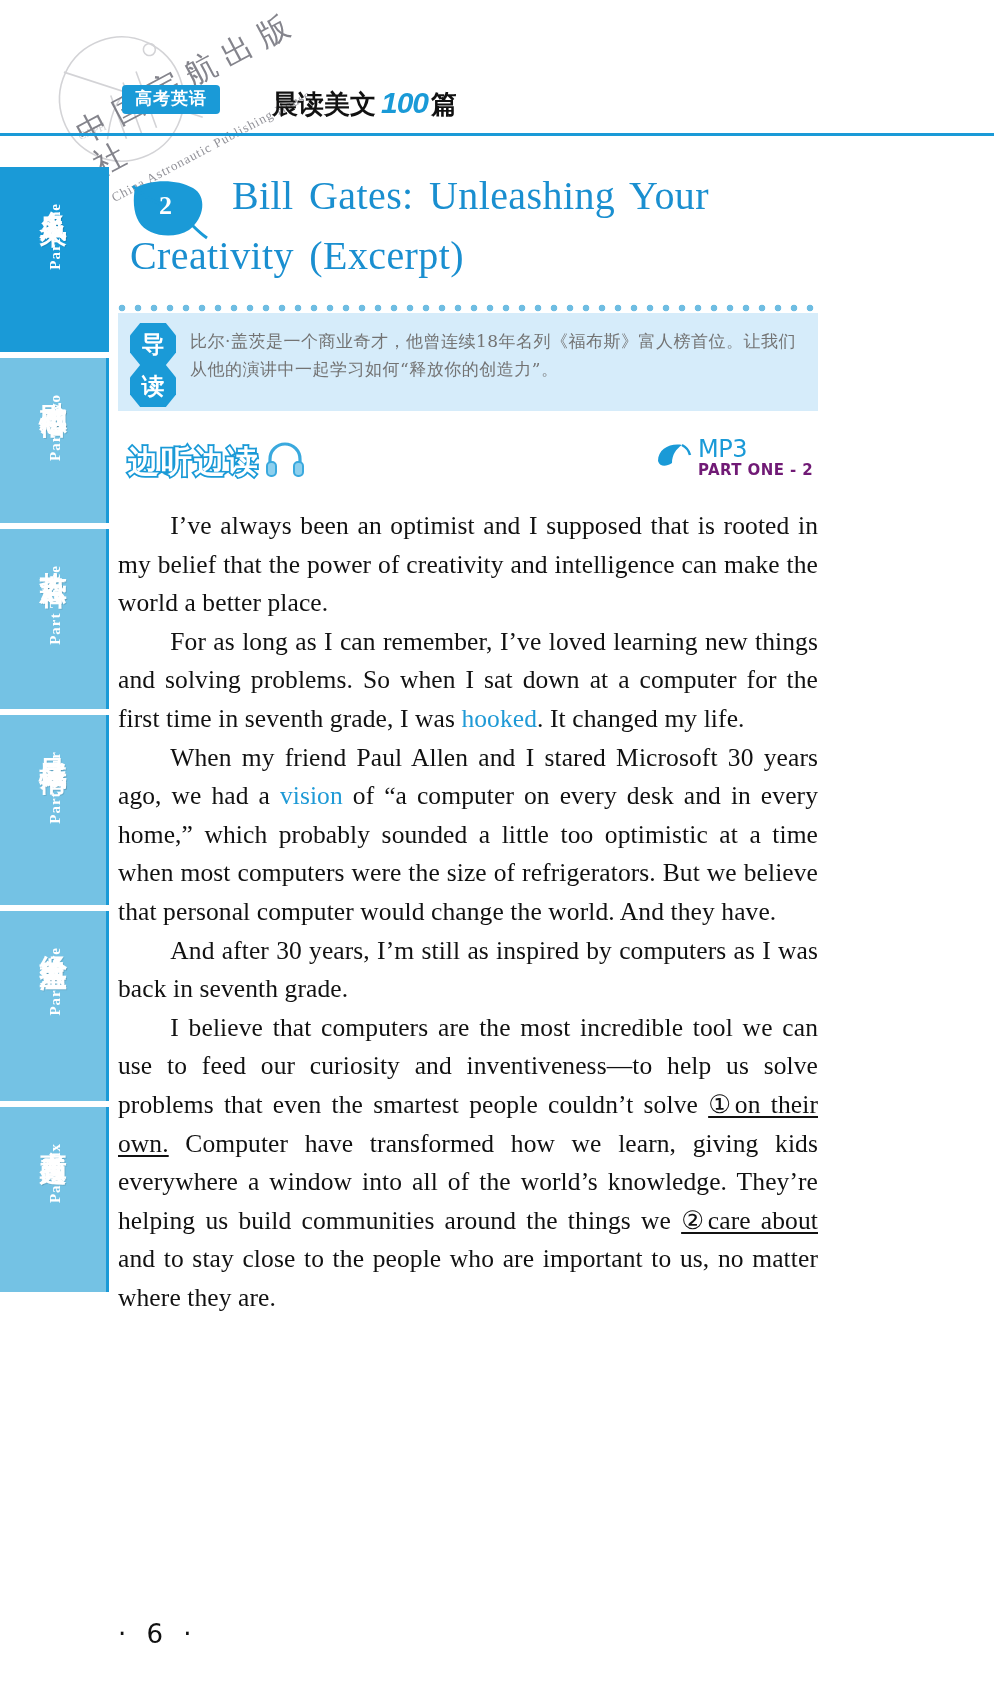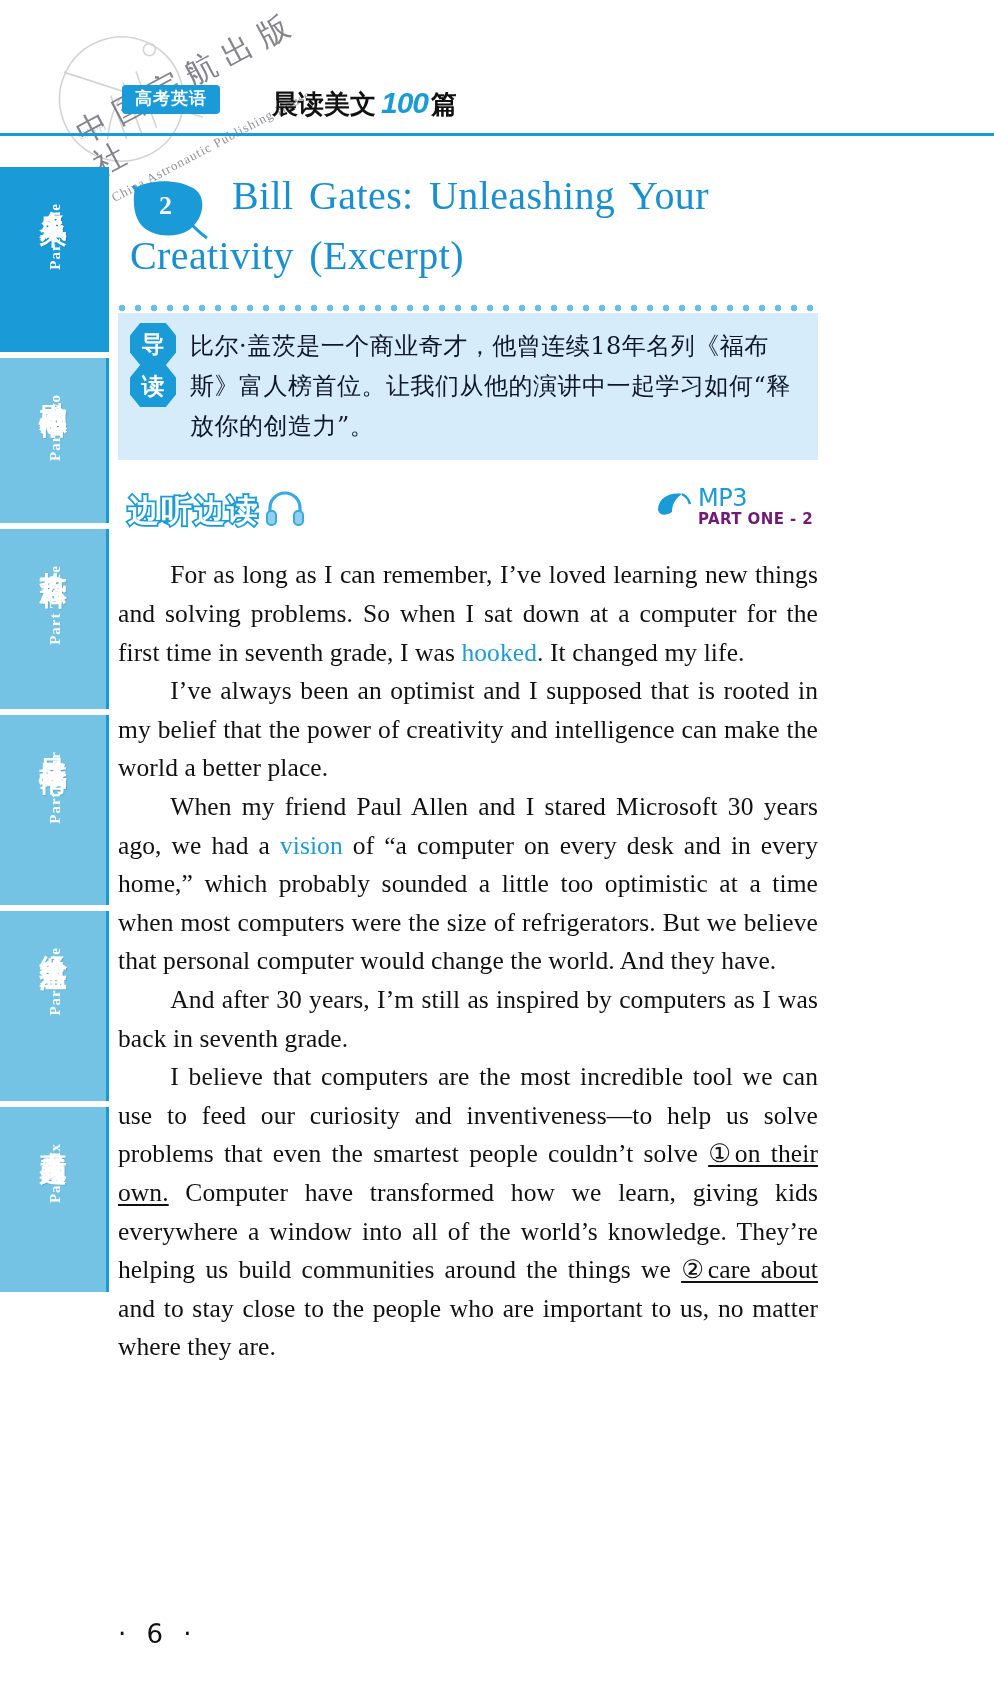--- a/index.html
+++ b/index.html
@@ -210,23 +210,23 @@
   #intro-box {
     position: relative;
     width: 700px;
     min-height: 98px;
     background: #d6ecfa;
     box-sizing: border-box;
     padding: 14px 18px 14px 72px;
   }
   #intro-text {
     font-family: "DejaVu Serif", "Liberation Serif", serif;
-    font-size: 24px;
+    font-size: 17px;
     line-height: 1.66;
-    color: #0f172a;
+    color: #737373;
     letter-spacing: 0.5px;
     margin: 0;
   }
   .badge-hex {
     position: absolute;
     left: 12px;
     width: 46px;
     height: 42px;
     background: #1a9ad7;
     display: flex;
@@ -429,21 +429,21 @@
       <svg id="mp3-note" viewBox="0 0 36 28">
         <path d="M2 20 C2 8 14 2 26 4 C20 8 16 14 16 22 C10 26 4 26 2 20 Z" fill="#1a9ad7"></path>
         <path d="M26 4 C30 6 33 10 34 14" stroke="#1a9ad7" stroke-width="2.5" fill="none"></path>
       </svg>
       <div id="mp3-label">MP3</div>
       <div id="mp3-sub">PART ONE - 2</div>
     </div>
   </div>
 
   <div id="body-text">
+      <p><span>I’ve always been an optimist and I supposed that is rooted in my belief that the power of creativity and intelligence can make the world a better place.</span></p>
       <p><span>For as long as I can remember, I’ve loved learning new things and solving problems. So when I sat down at a computer for the first time in seventh grade, I was </span><span class="kw">hooked</span><span>. It changed my life.</span></p>
-      <p><span>I’ve always been an optimist and I supposed that is rooted in my belief that the power of creativity and intelligence can make the world a better place.</span></p>
       <p><span>When my friend Paul Allen and I stared Microsoft 30 years ago, we had a </span><span class="kw">vision</span><span> of “a computer on every desk and in every home,” which probably sounded a little too optimistic at a time when most computers were the size of refrigerators. But we believe that personal computer would change the world. And they have.</span></p>
       <p><span>And after 30 years, I’m still as inspired by computers as I was back in seventh grade.</span></p>
       <p><span>I believe that computers are the most incredible tool we can use to feed our curiosity and inventiveness—to help us solve problems that even the smartest people couldn’t solve </span><span class="uline">①on their own.</span><span> Computer have transformed how we learn, giving kids everywhere a window into all of the world’s knowledge. They’re helping us build communities around the things we </span><span class="uline">②care about</span><span> and to stay close to the people who are important to us, no matter where they are.</span></p>
     </div>
 </div>
 
 <div id="page-num">· 6 ·</div>
 
 </body></html>

